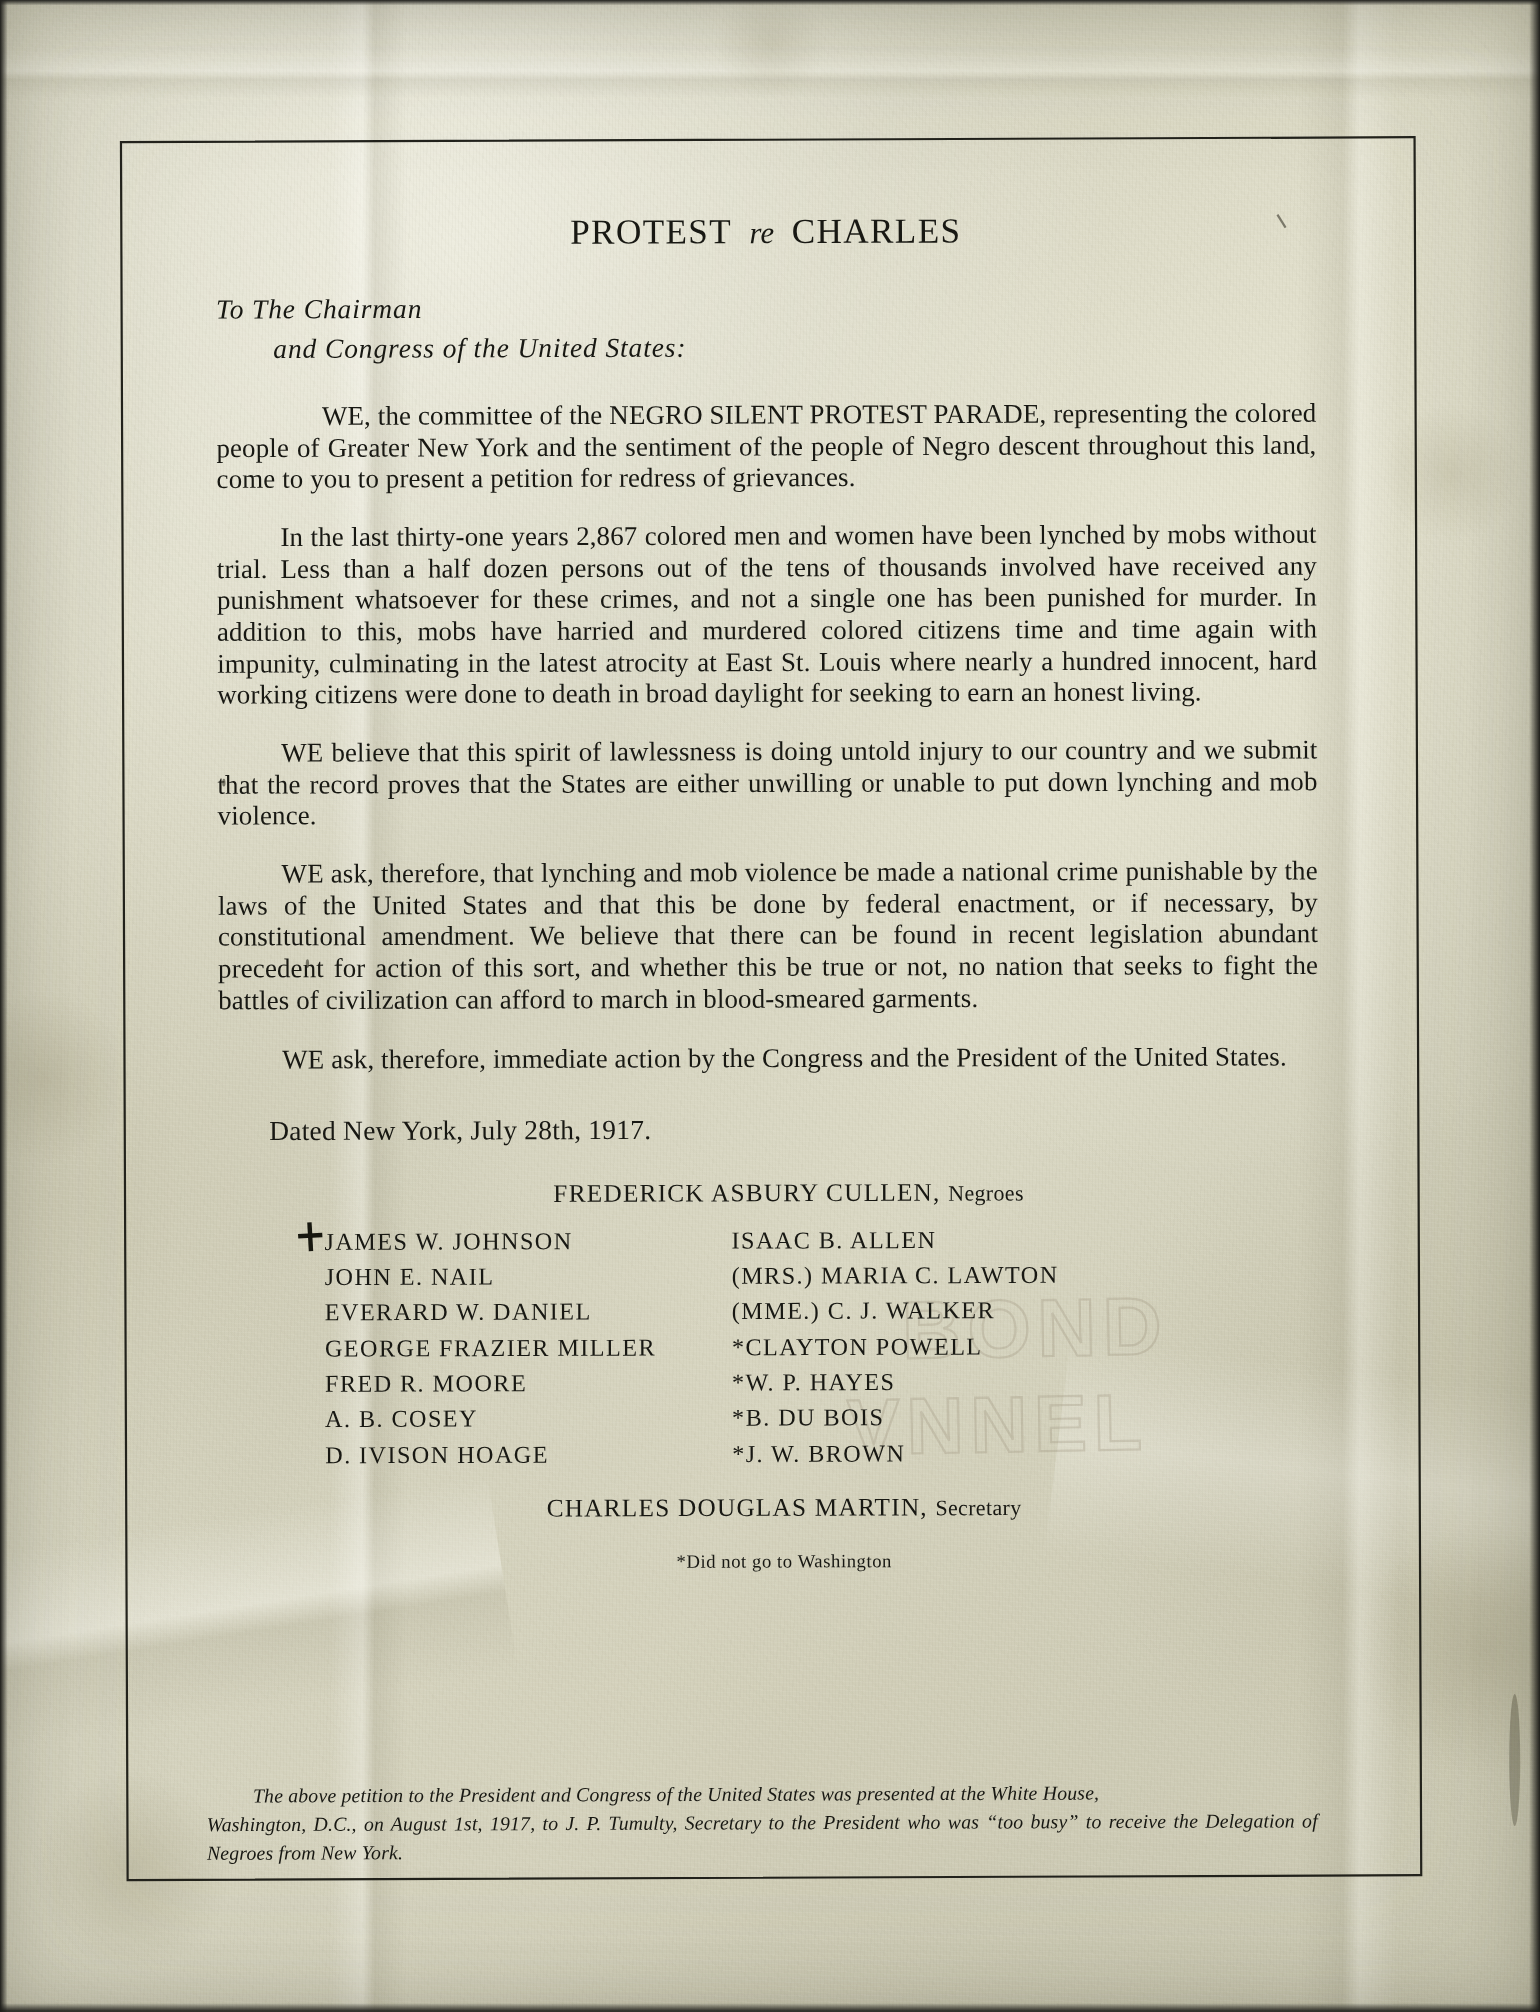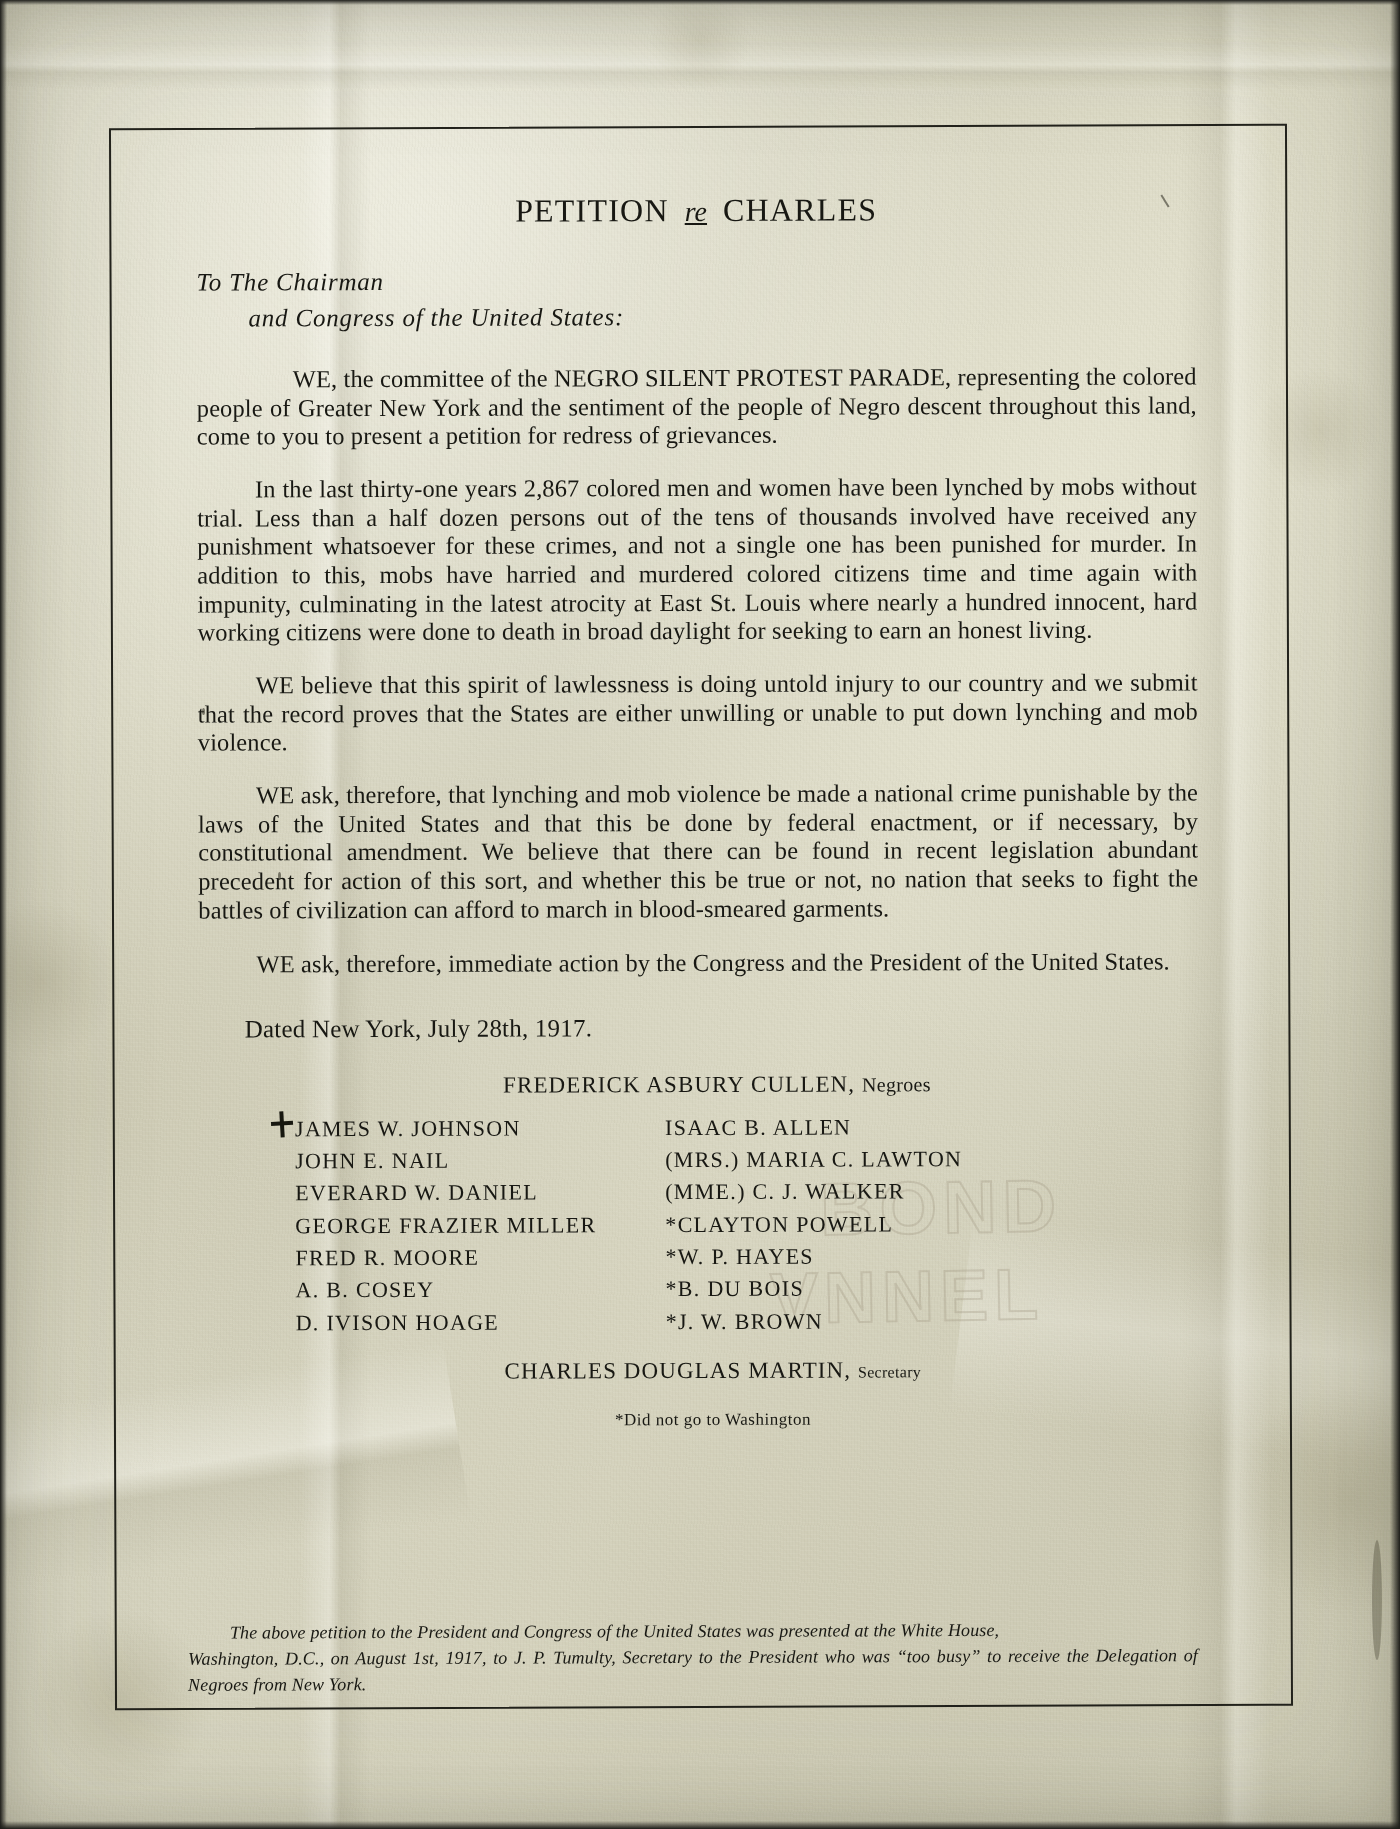--- a/index.html
+++ b/index.html
@@ -133,21 +133,20 @@
     letter-spacing: 1.2px;
     margin: 16px 0 0 0;
     font-weight: 400;
     white-space: nowrap;
   }
   .doc-title .sp { display: inline-block; width: 16px; }
   .doc-title em {
     font-style: italic;
     font-size: 28px;
     letter-spacing: 0;
-    text-decoration: underline;
   }
 
   .salutation {
     margin-top: 34px;
     font-style: italic;
     font-size: 25px;
     letter-spacing: 0.8px;
     line-height: 1.42;
   }
   .salutation .line2 { display: block; margin-left: 52px; }
@@ -215,21 +214,21 @@
   .cross-mark::before { left: 9px; top: 0; width: 4px; height: 26px; transform: rotate(-3deg); }
   .cross-mark::after  { left: 0; top: 10px; width: 22px; height: 3.5px; transform: rotate(-3deg); }
 
   .sig-secretary {
     text-align: center;
     font-size: 23px;
     letter-spacing: 1.1px;
     margin: 20px 0 0 26px;
   }
   .sig-secretary .role {
-    font-size: 16px;
+    font-size: 20px;
     letter-spacing: 0.3px;
   }
 
   .footnote-star {
     text-align: center;
     font-size: 17px;
     letter-spacing: 0.5px;
     margin: 26px 0 0 26px;
   }
 
@@ -275,21 +274,21 @@
 
   <div class="foxing"></div>
 
   <div class="watermark wm-bond">BOND</div>
   <div class="watermark wm-lower">VNNEL</div>
 
   <div class="frame"></div>
 
   <div class="content">
 
-    <h1 class="doc-title"><span>PETITION</span><span class="sp"></span><em>re</em><span class="sp"></span><span>CHARLES</span></h1>
+    <h1 class="doc-title"><span>PROTEST</span><span class="sp"></span><em>re</em><span class="sp"></span><span>CHARLES</span></h1>
 
     <div class="salutation">
       <span>To The Chairman</span>
       <span class="line2">and Congress of the United States:</span>
     </div>
 
     <p class="body first lead">WE, the committee of the NEGRO SILENT PROTEST PARADE, representing the colored people of Greater New York and the sentiment of the people of Negro descent throughout this land, come to you to present a petition for redress of grievances.</p>
     <p class="body">In the last thirty-one years 2,867 colored men and women have been lynched by mobs without trial.  Less than a half dozen persons out of the tens of thousands involved have received any punishment whatsoever for these crimes, and not a single one has been punished for murder.  In addition to this, mobs have harried and murdered colored citizens time and time again with impunity, culminating in the latest atrocity at East St. Louis where nearly a hundred innocent, hard working citizens were done to death in broad daylight for seeking to earn an honest living.</p>
     <p class="body">WE believe that this spirit of lawlessness is doing untold injury to our country and we submit that the record proves that the States are either unwilling or unable to put down lynching and mob violence.</p>
     <p class="body">WE ask, therefore, that lynching and mob violence be made a national crime punishable by the laws of the United States and that this be done by federal enactment, or if necessary, by constitutional amendment.  We believe that there can be found in recent legislation abundant precedent for action of this sort, and whether this be true or not, no nation that seeks to fight the battles of civilization can afford to march in blood-smeared garments.</p>

